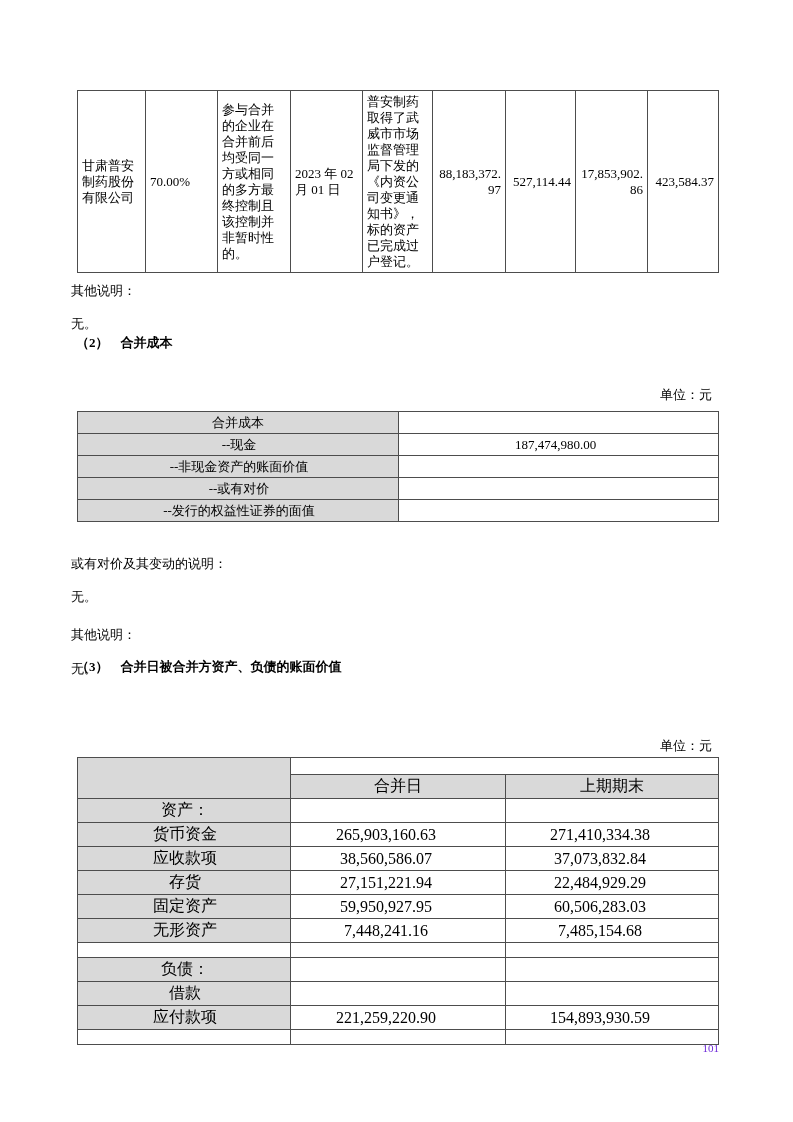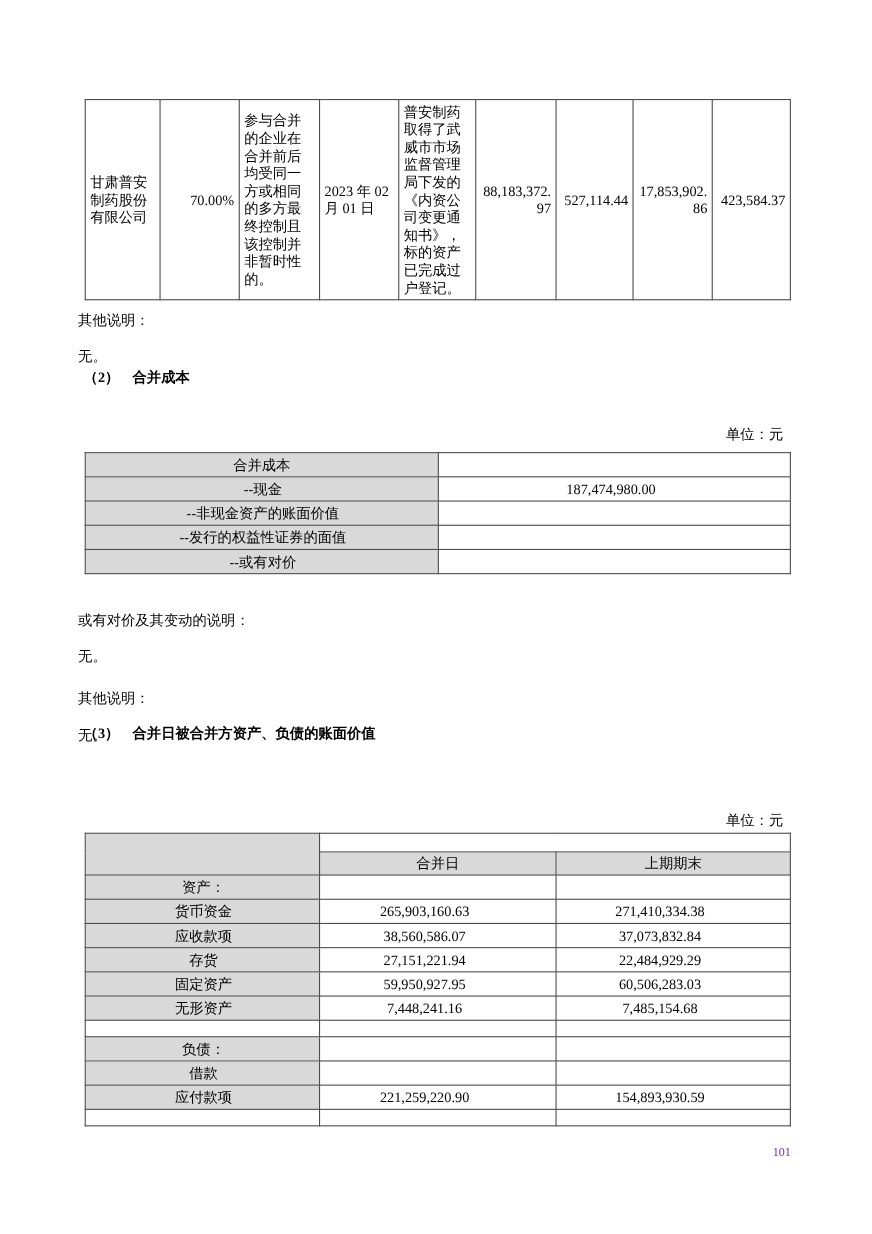--- a/index.html
+++ b/index.html
@@ -13,33 +13,33 @@
     overflow:hidden;
   }
   table { border-collapse:collapse; table-layout:fixed; position:absolute; }
   td { border:1px solid #4d4d4d; overflow:hidden; }
   .gray { background:#d9d9d9; }
 
   
   .t1 { top:90px; left:77px; width:641px; }
   .t1 td { padding:2px 4px; line-height:16px; vertical-align:middle; font-size:13px; }
   .t1 .num { text-align:right; word-break:break-all; }
-  .t1 .pct { text-align:right; }
+  .t1 .pct { text-align:left; }
 
   
   .t2 { top:411px; left:77px; width:641px; }
   .t2 tr { height:22px; }
   .t2 td { font-size:13px; vertical-align:middle; }
   .lbl { text-align:center; padding:1px 4px 1px 6px; }
   .val { text-align:center; padding:1px 10px 1px 4px; }
   .ctr { text-align:center; padding:1px 4px; }
 
   
   .t3 { top:757px; left:77px; width:641px; }
-  .t3 td { font-size:13px; vertical-align:middle; }
+  .t3 td { font-size:16px; vertical-align:middle; }
   .t3 .hrow { height:17px; }
   .t3 .drow { height:22px;margin-left:25px; }
   .t3 .srow { height:15px; }
   .t3 .val { padding-right:28px; }
 
   .para { position:absolute; left:71px; line-height:15px; }
   .hd { position:absolute; left:76px; font-weight:bold; }
   .hd .hd-title { margin-left:12px; }
   .unit { position:absolute; left:77px; width:635px; text-align:right; }
   .pageno { position:absolute; top:1042px; right:74px; font-size:11px; color:#6d28d9; }
@@ -96,25 +96,25 @@
     </tr>
     <tr>
       <td class="gray lbl">--现金</td>
       <td class="val">187,474,980.00</td>
     </tr>
     <tr>
       <td class="gray lbl">--非现金资产的账面价值</td>
       <td class="val"></td>
     </tr>
     <tr>
+      <td class="gray lbl">--或有对价</td>
+      <td class="val"></td>
+    </tr>
+    <tr>
       <td class="gray lbl">--发行的权益性证券的面值</td>
-      <td class="val"></td>
-    </tr>
-    <tr>
-      <td class="gray lbl">--或有对价</td>
       <td class="val"></td>
     </tr>
   </tbody>
     </table>
 
   <div class="para" style="top:556px">或有对价及其变动的说明：</div>
   <div class="para" style="top:589px">无。</div>
   <div class="para" style="top:627px">其他说明：</div>
   <div class="para" style="top:661px">无。</div>
 

